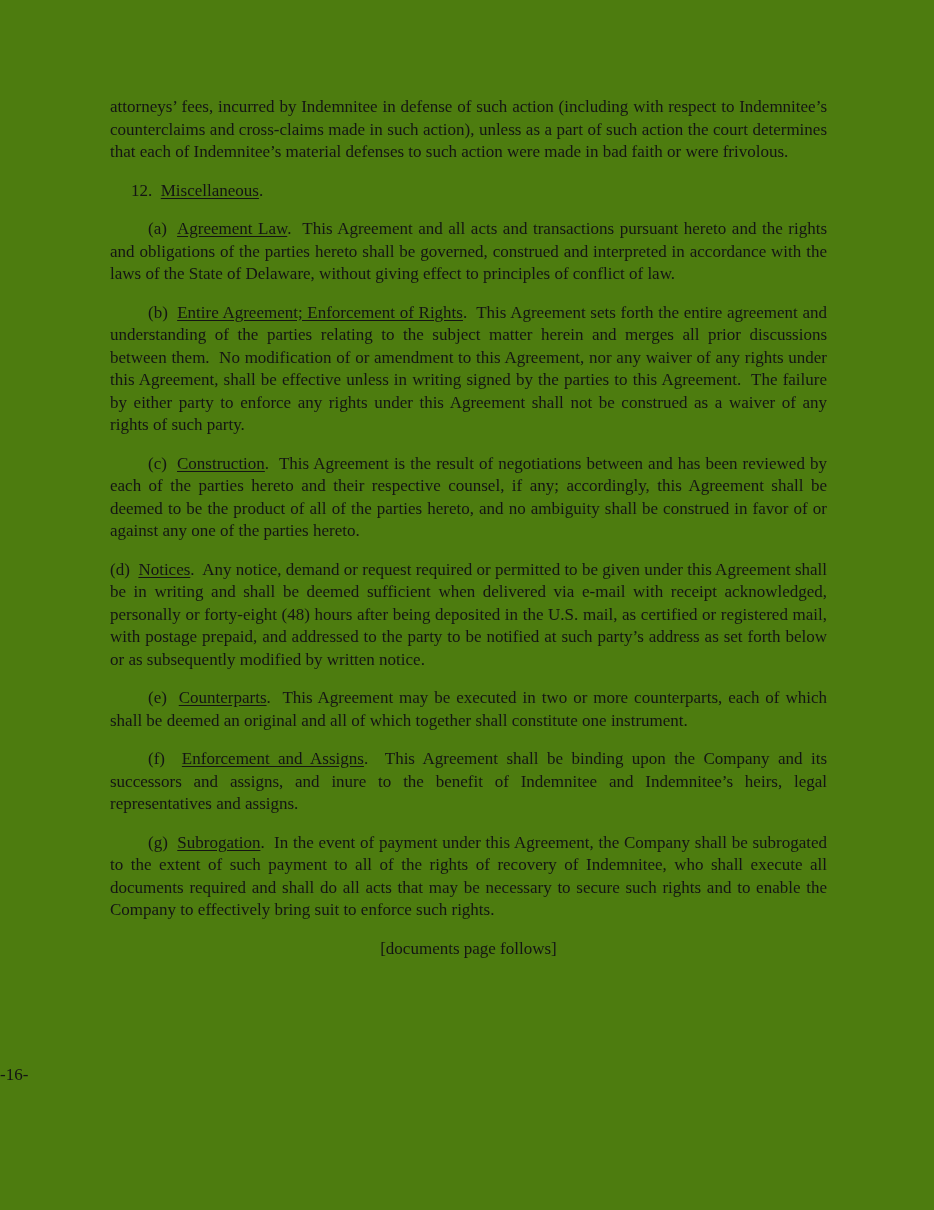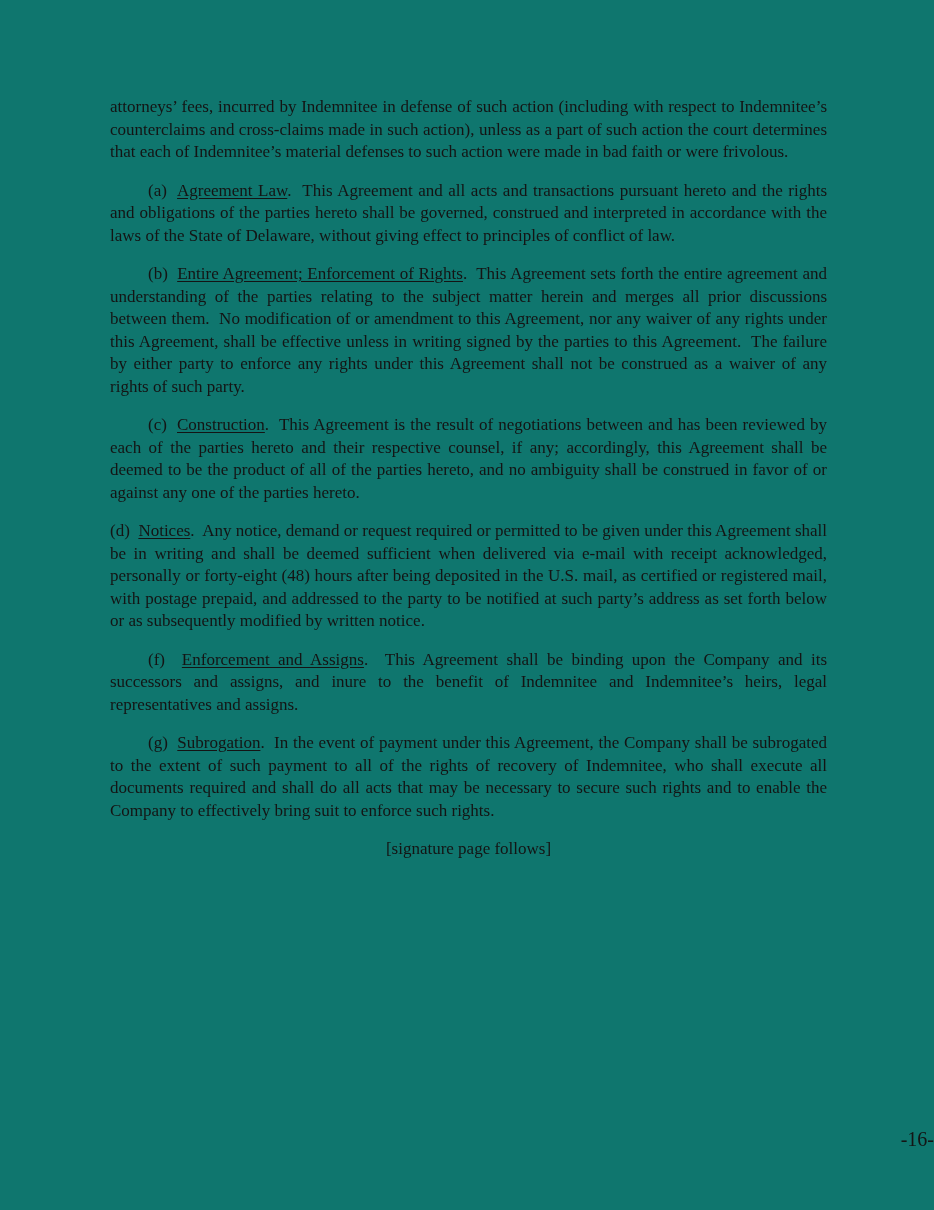--- a/index.html
+++ b/index.html
@@ -4,21 +4,21 @@
 <style>
   html, body {
     margin: 0;
     padding: 0;
     background: #ffffff;
   }
   .page {
     position: relative;
     width: 934px;
     height: 1210px;
-    background: #0f766e;
+    background: #4d7c0f;
     font-family: "Liberation Serif", "DejaVu Serif", serif;
     color: #141414;
     overflow: hidden;
   }
   .content {
     position: absolute;
     left: 110px;
     top: 96px;
     width: 717px;
   }
@@ -29,47 +29,49 @@
     text-align: justify;
   }
   p.para.no-indent { text-indent: 0; }
   p.para.sect-indent { text-indent: 21px; }
   p.para.sub-indent { text-indent: 38px; }
   p.para.center { text-align: center; text-indent: 0; margin-top: 2px; }
   u { text-decoration: underline; text-underline-offset: 2px; }
   .footer {
     position: absolute;
     left: 0;
-    top: 1128px;
+    top: 1064px;
     width: 100%;
-    text-align: right;
-    font-size: 20px;
+    text-align: left;
+    font-size: 17px;
     line-height: 22.5px;
   }
 </style>
 </head>
 <body>
 
 <div class="page">
   <div class="content">
 
     <p class="para no-indent"><span>attorneys’ fees, incurred by Indemnitee in defense of such action (including with respect to Indemnitee’s counterclaims and cross-claims made in such action), unless as a part of such action the court determines that each of Indemnitee’s material defenses to such action were made in bad faith or were frivolous.</span></p>
 
+    <p class="para sect-indent"><span>12.&nbsp; </span><u>Miscellaneous</u><span>.</span></p>
 
     <p class="para sub-indent"><span>(a)&nbsp; </span><u>Agreement Law</u><span>.&nbsp; </span><span>This Agreement and all acts and transactions pursuant hereto and the rights and obligations of the parties hereto shall be governed, construed and interpreted in accordance with the laws of the State of Delaware, without giving effect to principles of conflict of law.</span></p>
 
     <p class="para sub-indent"><span>(b)&nbsp; </span><u>Entire Agreement; Enforcement of Rights</u><span>.&nbsp; </span><span>This Agreement sets forth the entire agreement and understanding of the parties relating to the subject matter herein and merges all prior discussions between them.&nbsp; No modification of or amendment to this Agreement, nor any waiver of any rights under this Agreement, shall be effective unless in writing signed by the parties to this Agreement.&nbsp; The failure by either party to enforce any rights under this Agreement shall not be construed as a waiver of any rights of such party.</span></p>
 
     <p class="para sub-indent"><span>(c)&nbsp; </span><u>Construction</u><span>.&nbsp; </span><span>This Agreement is the result of negotiations between and has been reviewed by each of the parties hereto and their respective counsel, if any; accordingly, this Agreement shall be deemed to be the product of all of the parties hereto, and no ambiguity shall be construed in favor of or against any one of the parties hereto.</span></p>
 
     <p class="para no-indent"><span>(d)&nbsp; </span><u>Notices</u><span>.&nbsp; </span><span>Any notice, demand or request required or permitted to be given under this Agreement shall be in writing and shall be deemed sufficient when delivered via e-mail with receipt acknowledged, personally or forty-eight (48) hours after being deposited in the U.S. mail, as certified or registered mail, with postage prepaid, and addressed to the party to be notified at such party’s address as set forth below or as subsequently modified by written notice.</span></p>
 
+    <p class="para sub-indent"><span>(e)&nbsp; </span><u>Counterparts</u><span>.&nbsp; </span><span>This Agreement may be executed in two or more counterparts, each of which shall be deemed an original and all of which together shall constitute one instrument.</span></p>
 
     <p class="para sub-indent"><span>(f)&nbsp; </span><u>Enforcement and Assigns</u><span>.&nbsp; </span><span>This Agreement shall be binding upon the Company and its successors and assigns, and inure to the benefit of Indemnitee and Indemnitee’s heirs, legal representatives and assigns.</span></p>
 
     <p class="para sub-indent"><span>(g)&nbsp; </span><u>Subrogation</u><span>.&nbsp; </span><span>In the event of payment under this Agreement, the Company shall be subrogated to the extent of such payment to all of the rights of recovery of Indemnitee, who shall execute all documents required and shall do all acts that may be necessary to secure such rights and to enable the Company to effectively bring suit to enforce such rights.</span></p>
 
-    <p class="para center">[signature page follows]</p>
+    <p class="para center">[documents page follows]</p>
 
   </div>
 
   <div class="footer">-16-</div>
 </div>
 
 </body></html>

